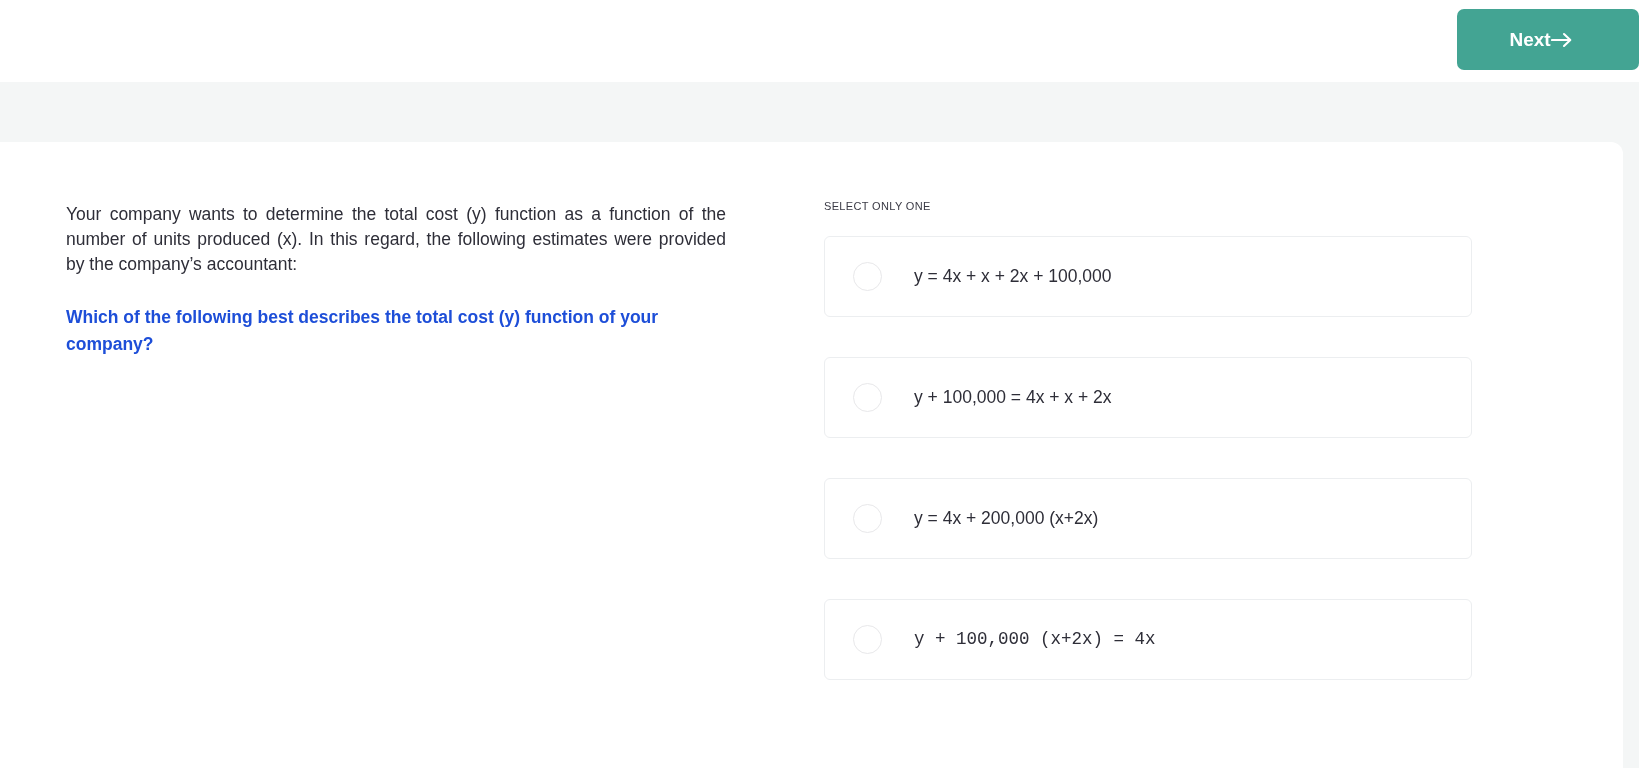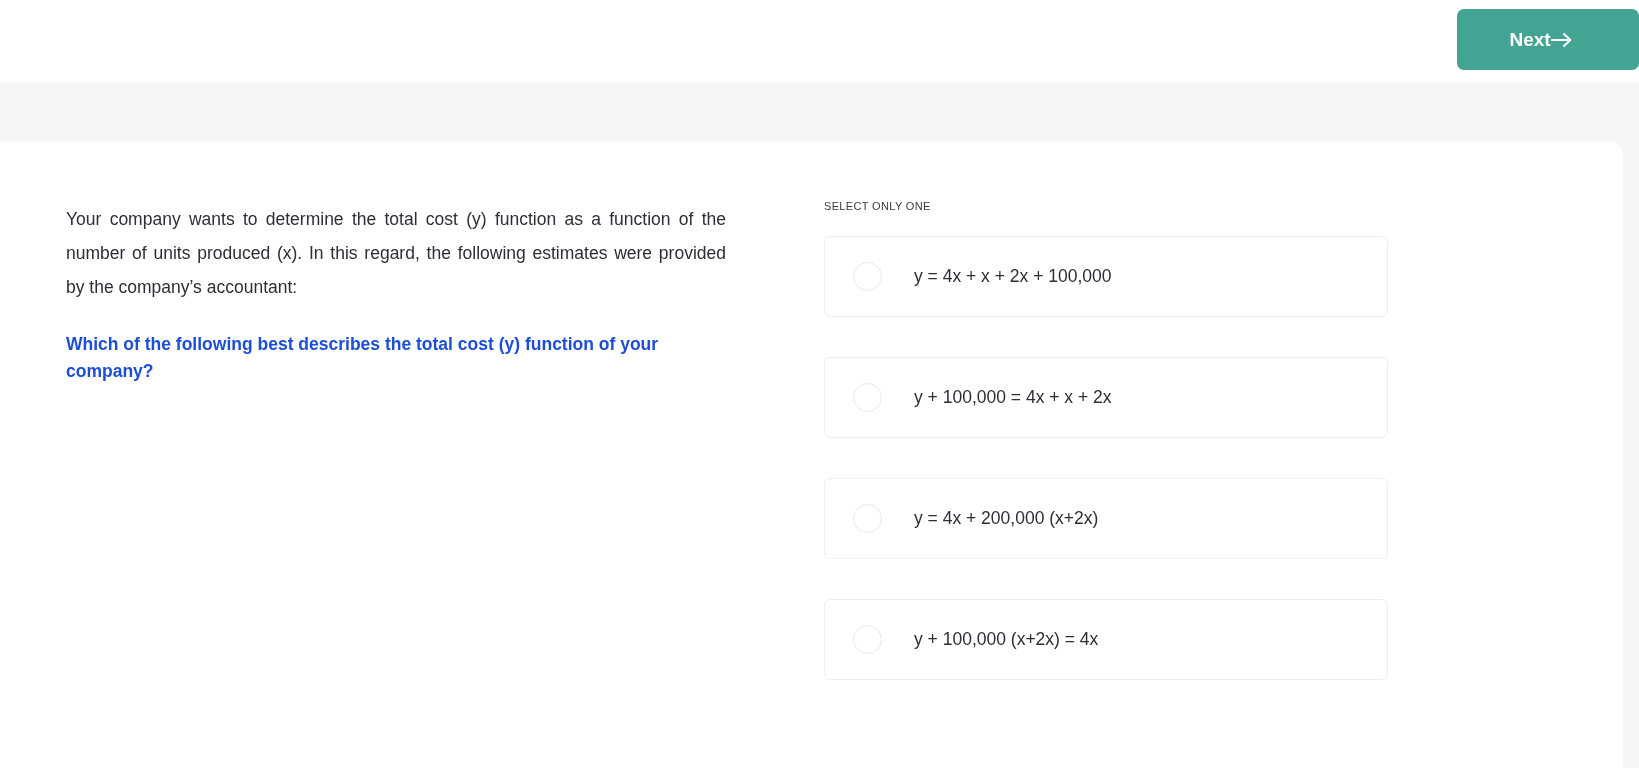--- a/index.html
+++ b/index.html
@@ -110,21 +110,21 @@
   
   .question-pane {
     position: absolute;
     left: 66px;
     top: 60px;
     width: 660px;
   }
 
   .q-body {
     font-size: 17.5px;
-    line-height: 34px;
+    line-height: 25px;
     color: #2e2e38;
     text-align: justify;
     text-justify: inter-word;
   }
 
   .q-bullets {
     list-style: none;
     margin: 0;
     padding: 0 0 0 44px;
   }
@@ -162,31 +162,31 @@
   }
 
   .select-label {
     font-size: 11px;
     letter-spacing: 0.35px;
     color: #3a3a45;
     margin-bottom: 24px;
   }
 
   .option-card {
-    width: 564px;
+    width: 648px;
     height: 81px;
     background: #ffffff;
     border: 1px solid #eceef0;
     border-radius: 6px;
     display: flex;
     align-items: center;
     margin-bottom: 40px;
     cursor: pointer;
   }
-  .option-card:last-child { margin-bottom: 4px; }
+  .option-card:last-child { margin-bottom: 4px; font-family: Liberation Mono, monospace; }
 
   .radio {
     width: 29px;
     height: 29px;
     border-radius: 50%;
     border: 1.6px solid #e8e8ea;
     background: #ffffff;
     margin-left: 28px;
     flex: 0 0 auto;
   }

